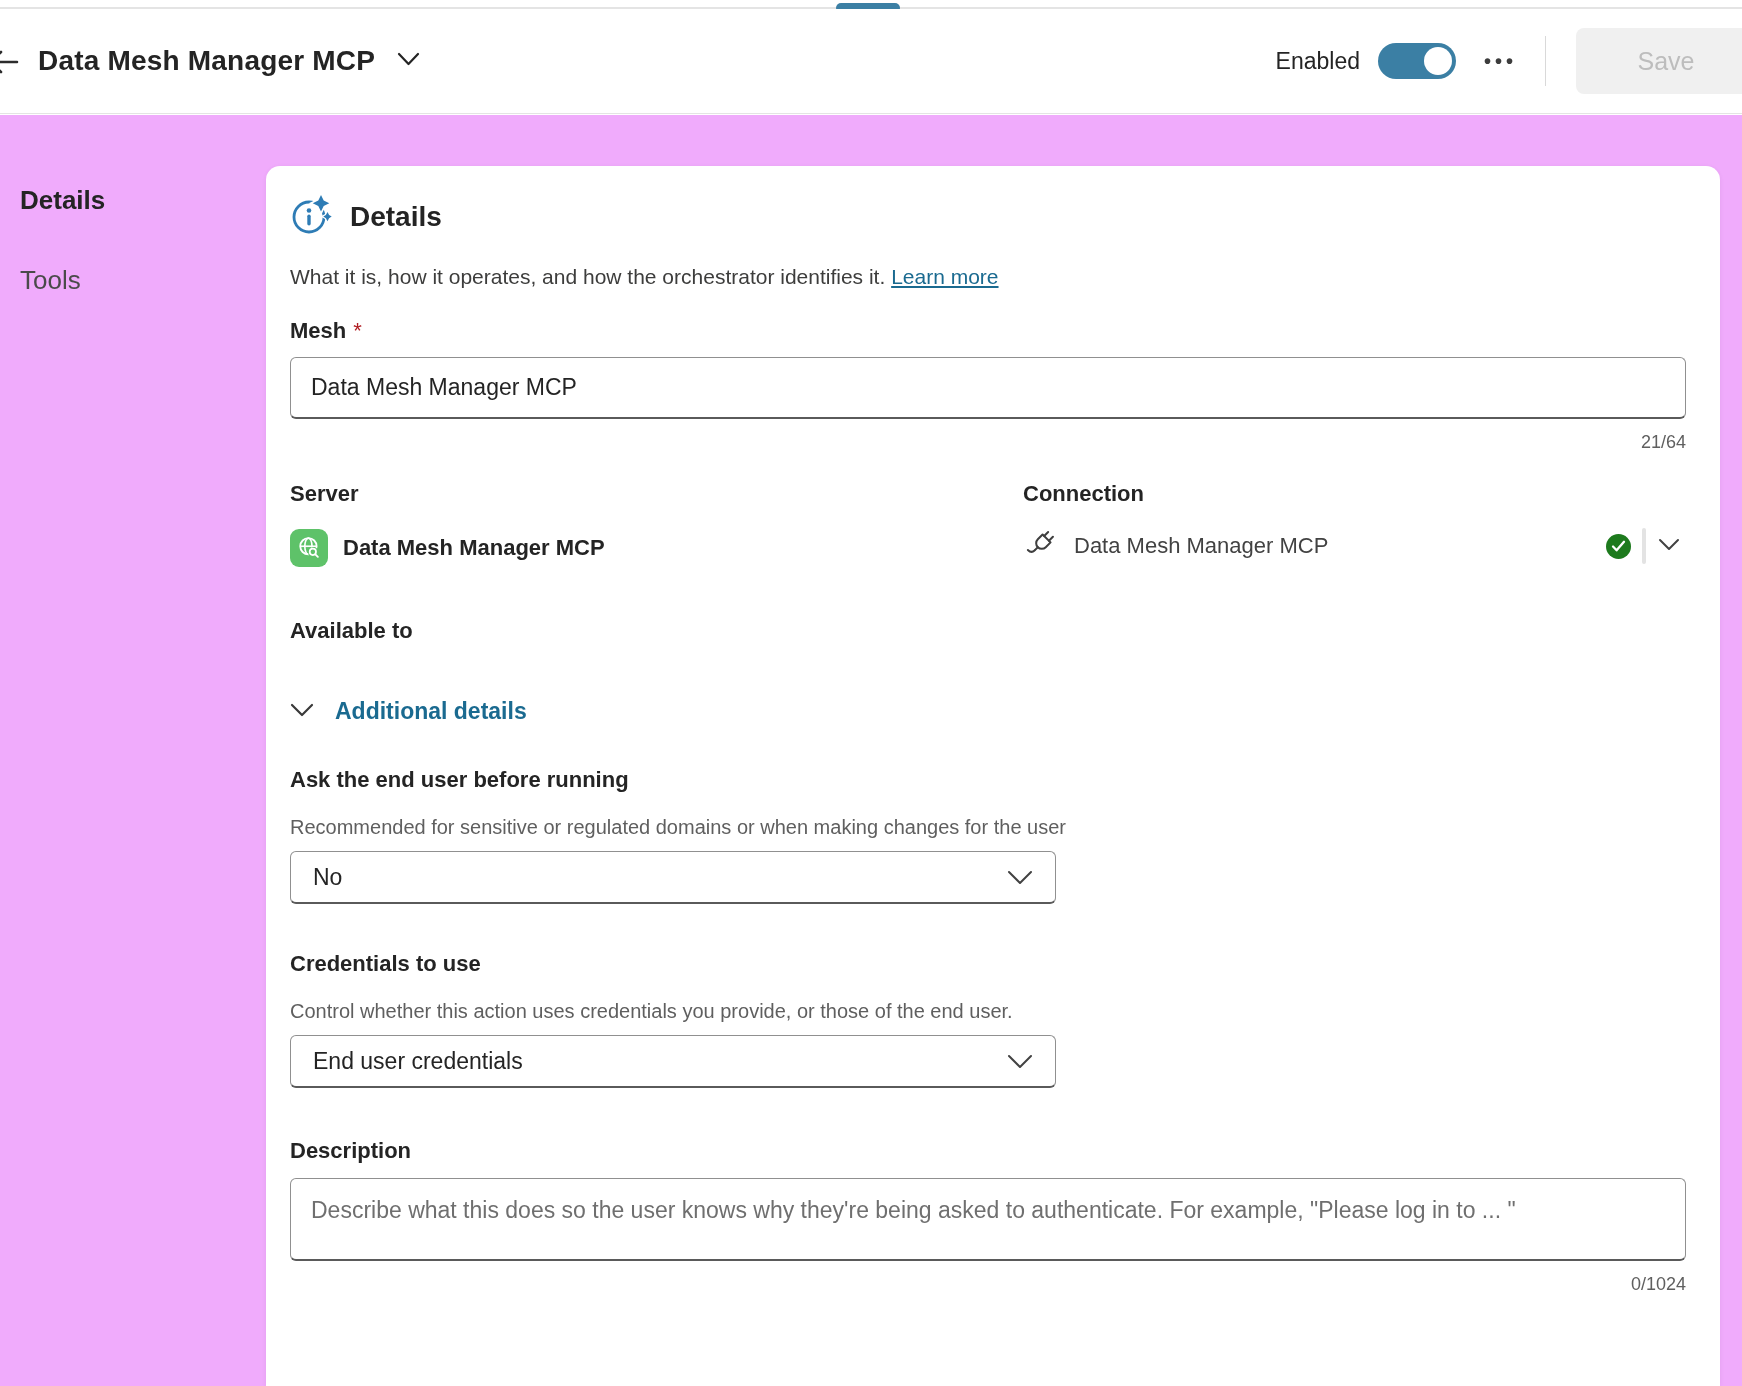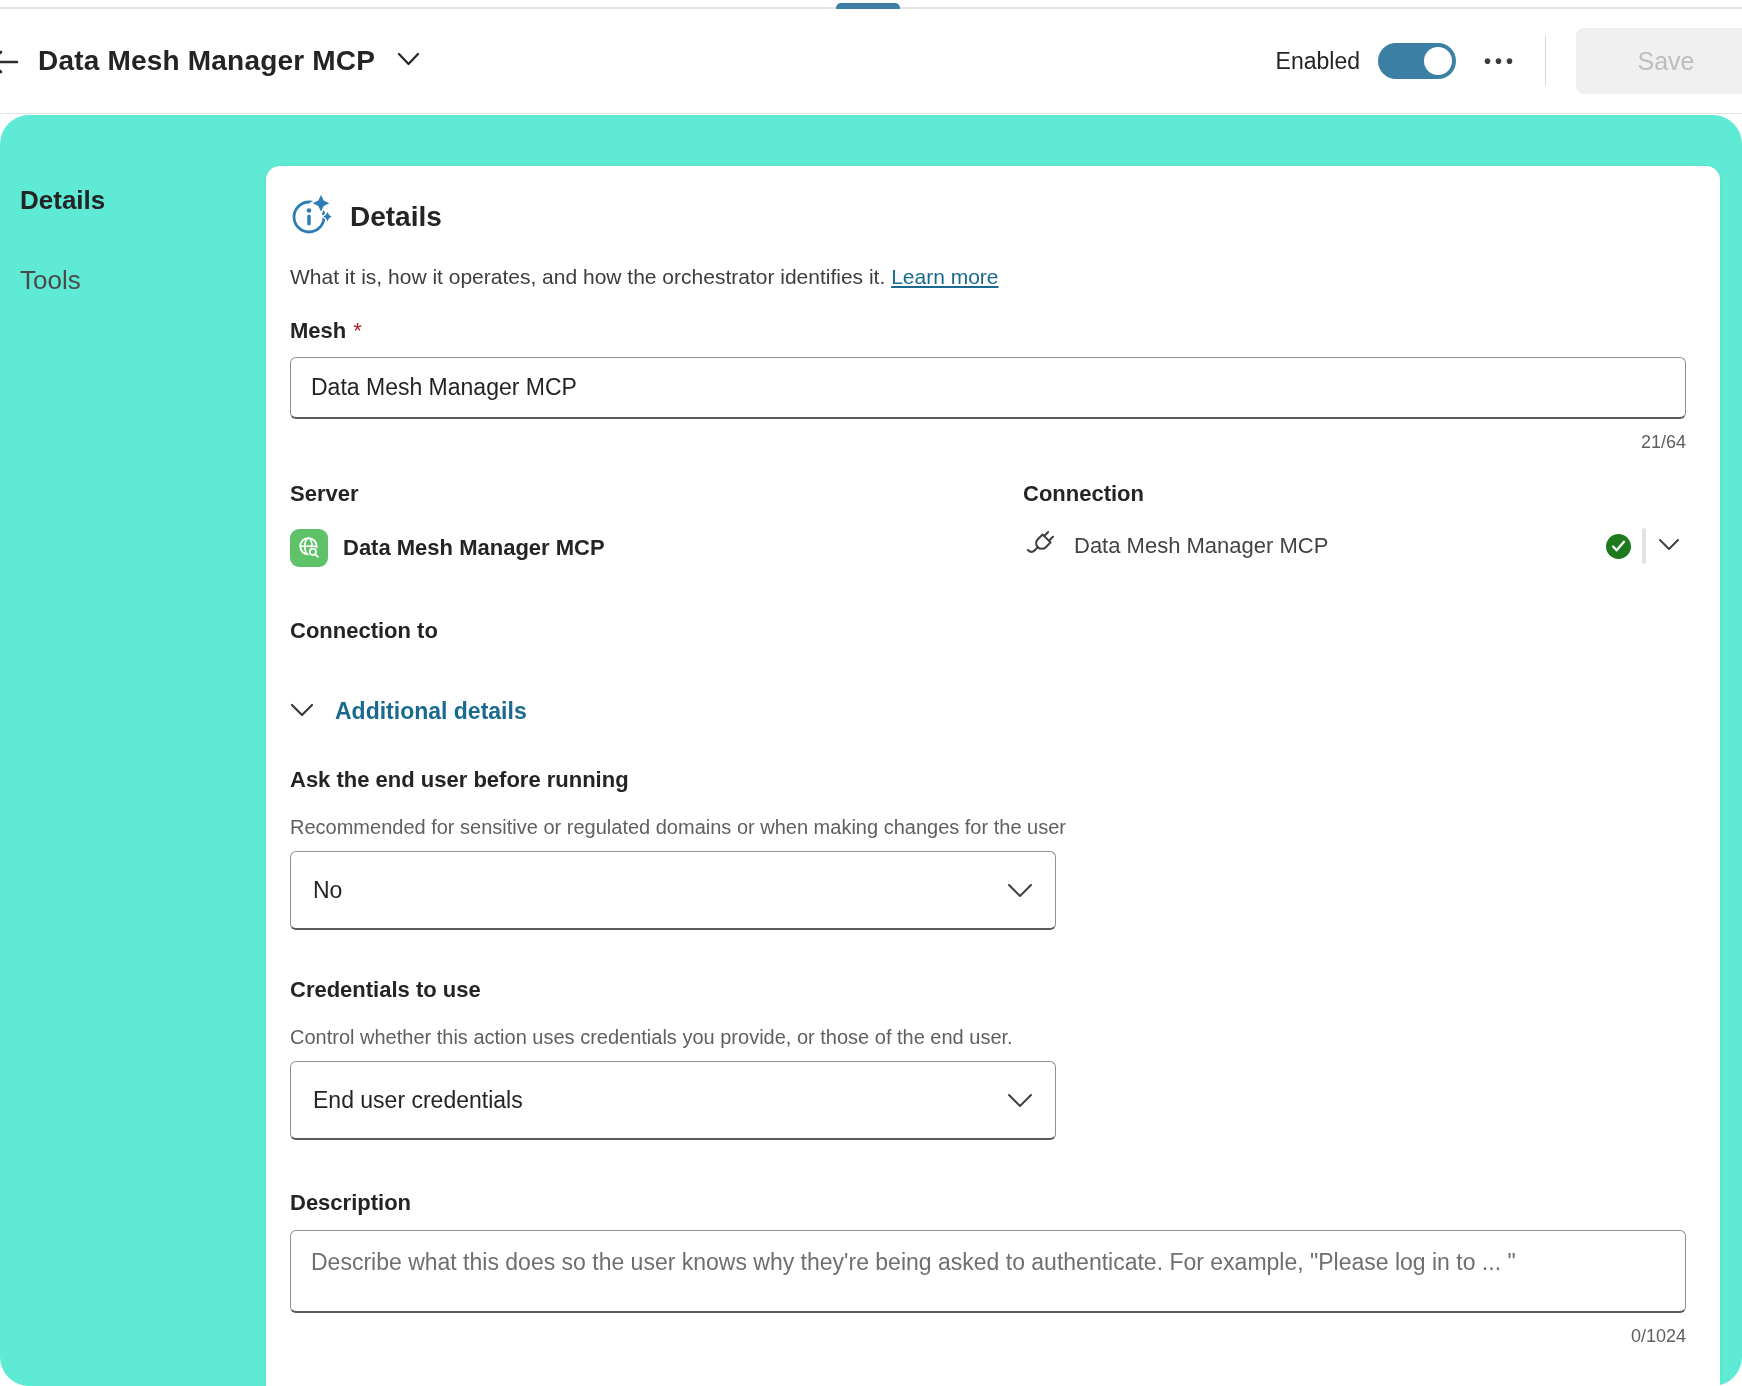--- a/index.html
+++ b/index.html
@@ -28,21 +28,21 @@
   .title{font-size:28px;font-weight:700;color:var(--ink);letter-spacing:.2px;}
   .header-right{margin-left:auto;display:flex;align-items:center;}
   .enabled-label{font-size:23px;color:var(--ink);margin-right:18px;}
   .toggle{width:78px;height:36px;border-radius:18px;background:var(--accent);position:relative;border:none;cursor:pointer;}
   .toggle .knob{position:absolute;top:4px;right:4px;width:28px;height:28px;border-radius:50%;background:#fff;}
   .more-btn{margin:0 28px;background:none;border:none;font-size:20px;font-weight:700;letter-spacing:4px;color:#3c3c3c;cursor:pointer;}
   .hdivider{width:1px;height:50px;background:#d9d9d9;}
   .save-btn{margin-left:30px;margin-right:-14px;width:180px;height:66px;background:#f0f0f0;border:none;border-radius:8px;font-size:25px;color:#bdbdbd;font-family:inherit;}
 
   
-  .page{position:absolute;top:115px;left:0;right:0;bottom:0;background:#5eead4;display:flex;border-radius:29px;}
+  .page{position:absolute;top:115px;left:0;right:0;bottom:0;background:#f0abfc;display:flex;}
   .sidebar{width:266px;padding:70px 0 0 20px;flex:none;}
   .side-item{font-size:26px;color:#4a4a4a;margin-bottom:49px;cursor:pointer;}
   .side-item.active{font-weight:700;color:var(--ink);}
 
   .card{flex:1;margin:51px 22px 0 0;background:#fff;border-radius:14px 14px 0 0;box-shadow:0 1px 5px rgba(0,0,0,.06);padding:27px 34px 60px 24px;}
 
   .details-head{display:flex;align-items:center;gap:16px;}
   .card-title{font-size:28px;font-weight:700;color:var(--ink);}
   .subtitle{margin-top:24px;font-size:21px;color:#3d3d3c;}
   .subtitle .link{color:var(--link);text-decoration:underline;cursor:pointer;}
@@ -68,21 +68,21 @@
   .chip{margin-top:15px;display:inline-flex;align-items:center;gap:10px;padding:8px 17px;background:#f5f5f5;border:1px solid #e1e1e1;border-radius:8px;font-size:21px;color:var(--ink2);}
 
   .addl-row{margin-top:54px;display:flex;align-items:center;gap:21px;cursor:pointer;background:none;border:none;padding:0;font-family:inherit;}
   .addl-label{font-size:23px;font-weight:700;color:var(--link);}
 
   .sec-label{font-size:22px;font-weight:700;color:var(--ink);}
   .ask-label{margin-top:42px;}
   .cred-label{margin-top:47px;}
   .desc-label{margin-top:50px;}
   .sec-hint{margin-top:23px;font-size:20px;color:var(--hint);}
-  .dropdown{margin-top:12px;width:766px;height:79px;border:1px solid var(--border);border-bottom:2px solid var(--border-dark);border-radius:6px;display:flex;align-items:center;padding:0 22px;font-size:23px;color:var(--ink);cursor:pointer;background:#fff;}
+  .dropdown{margin-top:12px;width:766px;height:53px;border:1px solid var(--border);border-bottom:2px solid var(--border-dark);border-radius:6px;display:flex;align-items:center;padding:0 22px;font-size:23px;color:var(--ink);cursor:pointer;background:#fff;}
   .dropdown svg{margin-left:auto;}
 
   .textarea{margin-top:14px;display:block;width:100%;height:83px;border:1px solid var(--border);border-bottom:2px solid var(--border-dark);border-radius:6px;padding:14px 20px;font-size:23px;line-height:1.55;color:var(--ink);font-family:inherit;resize:none;background:#fff;}
   .textarea::placeholder{color:#6f6f6f;}
 </style>
 </head>
 <body>
 
 <div class="screen">
 
@@ -191,21 +191,21 @@
             <span class="conn-divider"></span>
             <span>
               <svg width="22" height="13" viewBox="0 0 22 13" fill="none">
                   <path d="M2 2l9 9 9-9" stroke="#424242" stroke-width="2" stroke-linecap="round" stroke-linejoin="round"></path>
                 </svg>
             </span>
           </div>
         </div>
       </div>
 
-      <div class="avail-label">Connection to</div>
+      <div class="avail-label">Available to</div>
 
       <button class="addl-row">
         <span>
           <svg width="24" height="14" viewBox="0 0 24 14" fill="none">
               <path d="M2 2l10 10L22 2" stroke="#3a3a3a" stroke-width="2.2" stroke-linecap="round" stroke-linejoin="round"></path>
             </svg>
         </span>
         <span class="addl-label">Additional details</span>
       </button>
 

